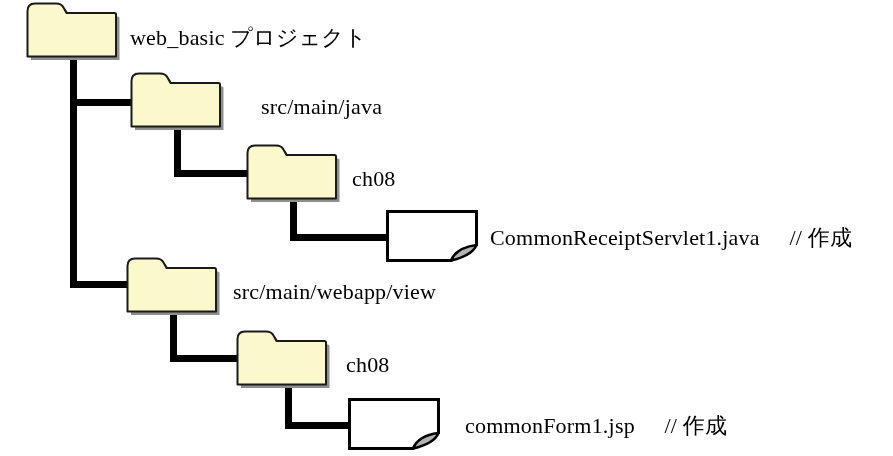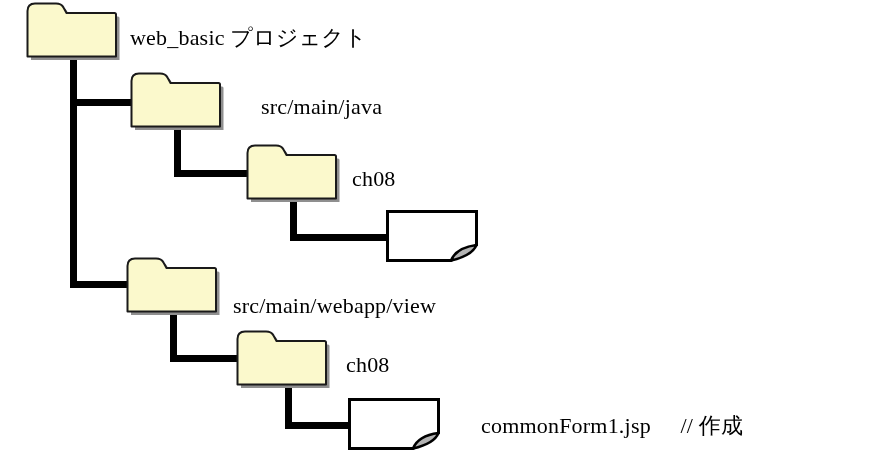--- a/index.html
+++ b/index.html
@@ -94,41 +94,45 @@
     </svg>
   </div>
   <span class="label" style="left:352px; top:165px;">ch08</span>
 
   <div class="node" style="left:386px; top:210px;">
     <svg width="94" height="53" viewBox="0 0 94 53">
       <path class="file-body" d="M1.5,1.5 H90.5 V35 L65,50.5 H1.5 Z"></path>
       <path class="file-fold" d="M65,50.5 C69,40.5 79,36.5 90.5,35 C87.5,42.5 78,47.5 65,50.5 Z"></path>
     </svg>
   </div>
+  <span class="label caption" style="left:490px; top:224px;">
+    <span>CommonReceiptServlet1.java</span>
+    <span class="note">// 作成</span>
+  </span>
 
   <div class="node" style="left:126px; top:256px;">
     <svg width="96" height="62" viewBox="0 0 96 62">
       <path class="folder-shadow" d="M5,59 V13.5 Q5,6 12.5,6 H33.5 Q39,6 41,10 L44,15.5 H92 Q93.5,15.5 93.5,17 V59 Z"></path>
       <path class="folder-body" d="M1.5,55.5 V10 Q1.5,2.5 9,2.5 H30 Q35.5,2.5 37.5,6.5 L40.5,12 H88.5 Q90,12 90,13.5 V55.5 Z"></path>
     </svg>
   </div>
-  <span class="label" style="left:233px; top:278px;margin-top:14px;">src/main/webapp/view</span>
+  <span class="label" style="left:233px; top:278px;">src/main/webapp/view</span>
 
   <div class="node" style="left:236px; top:329px;">
     <svg width="96" height="62" viewBox="0 0 96 62">
       <path class="folder-shadow" d="M5,59 V13.5 Q5,6 12.5,6 H33.5 Q39,6 41,10 L44,15.5 H92 Q93.5,15.5 93.5,17 V59 Z"></path>
       <path class="folder-body" d="M1.5,55.5 V10 Q1.5,2.5 9,2.5 H30 Q35.5,2.5 37.5,6.5 L40.5,12 H88.5 Q90,12 90,13.5 V55.5 Z"></path>
     </svg>
   </div>
   <span class="label" style="left:346px; top:351px;">ch08</span>
 
   <div class="node" style="left:348px; top:398px;">
     <svg width="94" height="53" viewBox="0 0 94 53">
       <path class="file-body" d="M1.5,1.5 H90.5 V35 L65,50.5 H1.5 Z"></path>
       <path class="file-fold" d="M65,50.5 C69,40.5 79,36.5 90.5,35 C87.5,42.5 78,47.5 65,50.5 Z"></path>
     </svg>
   </div>
-  <span class="label caption" style="left:465px; top:412px;margin-left:16px;">
+  <span class="label caption" style="left:465px; top:412px;">
     <span>commonForm1.jsp</span>
     <span class="note">// 作成</span>
   </span>
 
 </div>
 
 </body></html>

